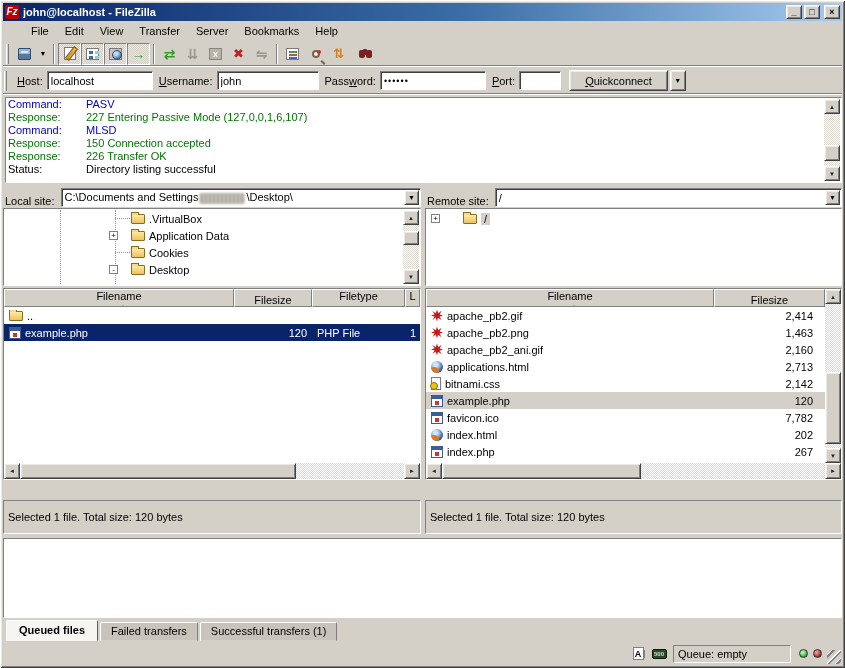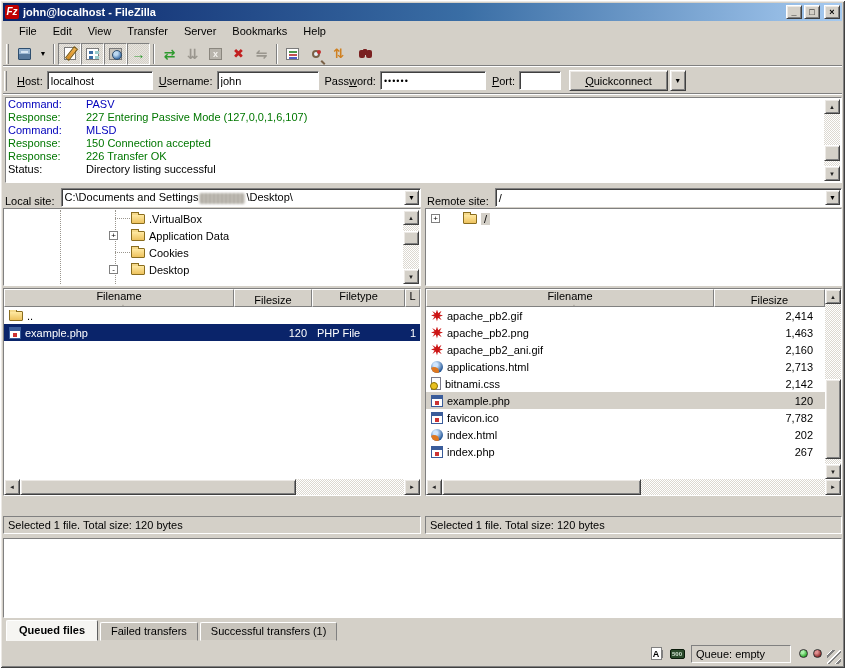--- a/index.html
+++ b/index.html
@@ -22,21 +22,21 @@
   .titlebar{height:18px;flex:0 0 18px;background:linear-gradient(90deg,#0a246a 0%,#3a6ea5 55%,#a6caf0 100%);
     display:flex;align-items:center;padding:0 2px;color:#fff;font-weight:bold;}
   .appicon{width:14px;height:14px;background:#bf0000;border-radius:2px;color:#fff;font-style:italic;font-weight:bold;
     font-size:10px;line-height:14px;text-align:center;margin-right:4px;flex:0 0 14px;}
   .title-text{flex:1;white-space:nowrap;overflow:hidden;}
   .winbtn{width:16px;height:14px;margin-left:2px;display:flex;align-items:center;justify-content:center;
     font-size:9px;font-weight:bold;color:#000;}
   .winbtn span{line-height:8px;}
 
   
-  .menubar{height:20px;flex:0 0 20px;display:flex;align-items:center;padding-left:8px;}
+  .menubar{height:20px;flex:0 0 20px;display:flex;align-items:center;padding-left:20px;}
   .menuitem{padding:2px 8px;}
 
   
   .toolbar{height:26px;flex:0 0 26px;display:flex;align-items:center;padding-left:2px;border-bottom:1px solid #fff;box-shadow:0 -1px 0 #808080 inset;}
   .gripper{width:3px;height:20px;border-left:1px solid #fff;border-right:1px solid #808080;margin:0 4px 0 1px;}
   .tbtn{width:23px;height:22px;display:flex;align-items:center;justify-content:center;position:relative;}
   .tbtn.narrow{width:14px;}
   .tbtn.pressed{border:1px solid;border-color:#808080 #fff #fff #808080;background-image:conic-gradient(#e8e5df 25%, #d4d0c8 0 50%, #e8e5df 0 75%, #d4d0c8 0);background-size:2px 2px;}
   .tsep{width:2px;height:20px;border-left:1px solid #808080;border-right:1px solid #fff;margin:0 3px;}
   .caret7{font-size:7px;line-height:7px;}
@@ -127,39 +127,39 @@
   
   .ic-splat{width:12px;height:12px;background:#cc1515;clip-path:polygon(50% 0,60% 32%,88% 10%,72% 42%,100% 50%,70% 60%,90% 90%,58% 68%,50% 100%,40% 66%,12% 88%,30% 58%,0 50%,30% 40%,10% 12%,40% 32%);}
   .ic-ff{width:12px;height:12px;border-radius:50%;background:radial-gradient(circle at 38% 32%,#cfe6ff 0 18%,#2a5c9a 70%);position:relative;overflow:hidden;}
   .ic-ff::after{content:"";position:absolute;left:-2px;bottom:-3px;width:10px;height:9px;border-radius:50%;background:#e07820;}
   .ic-doc{width:10px;height:13px;background:#fdfdfd;border:1px solid #7a7a8a;position:relative;}
   .ic-doc::after{content:"";position:absolute;left:-2px;bottom:-1px;width:6px;height:6px;border-radius:50%;background:#e8c020;border:1px solid #8a7200;}
   .ic-win{width:12px;height:12px;background:#fff;border:1px solid #3a5c9a;position:relative;}
   .ic-win::before{content:"";position:absolute;left:0;right:0;top:0;height:3px;background:#3a5c9a;}
   .ic-win::after{content:"";position:absolute;left:3px;top:5px;width:4px;height:4px;background:#cc3333;}
 
-  .statusrow{height:18px;flex:0 0 18px;margin-top:20px;display:flex;align-items:center;padding:0 4px;white-space:nowrap;overflow:hidden;}
+  .statusrow{height:18px;flex:0 0 18px;margin-top:20px;display:flex;align-items:center;padding:16px 4px;white-space:nowrap;overflow:hidden;}
 
   
   .queue{flex:0 0 80px;display:flex;flex-direction:column;margin-top:4px;}
   .qheader{height:19px;flex:0 0 19px;display:flex;background:#d4d0c8;}
   .qbody{flex:1;background:#fff;border:1px solid;border-color:#808080 #fff #fff #808080;}
 
   
   .tabbar{height:23px;flex:0 0 23px;display:flex;align-items:flex-end;padding-left:3px;}
   .tab{padding:2px 10px 3px;margin-right:2px;border:1px solid;border-color:#fff #808080 #d4d0c8 #fff;background:#c8c4bc;border-radius:2px 2px 0 0;}
   .tab.active{background:#f6f5f2;font-weight:bold;padding:3px 12px 4px;border-color:#fff #606060 #f6f5f2 #fff;}
 
   
   .bottombar{height:24px;flex:0 0 24px;display:flex;align-items:center;justify-content:flex-end;padding:2px 1px 1px;}
   .sb-ic{width:18px;height:16px;display:flex;align-items:center;justify-content:center;margin-right:3px;}
   .ic-ascii{width:11px;height:13px;background:#fff;border:1px solid #808080;font-size:9px;font-weight:bold;text-align:center;line-height:12px;color:#000;position:relative;}
   .ic-ascii::after{content:"";position:absolute;right:-2px;top:2px;width:2px;height:8px;background:#808080;}
   .ic-speed{min-width:15px;height:10px;background:#2a4a2a;border:1px solid #0a1a0a;border-radius:2px;color:#cfe0cf;font-size:6px;font-weight:bold;line-height:9px;text-align:center;padding:0 1px;}
-  .queuefield{width:100px;height:18px;display:flex;align-items:center;padding:0 4px;margin:0 8px 0 2px;background:#d4d0c8;border:1px solid;border-color:#808080 #fff #fff #808080;white-space:nowrap;overflow:hidden;}
+  .queuefield{width:118px;height:18px;display:flex;align-items:center;padding:0 4px;margin:0 8px 0 2px;background:#d4d0c8;border:1px solid;border-color:#808080 #fff #fff #808080;white-space:nowrap;overflow:hidden;}
   .led{width:9px;height:9px;border-radius:50%;margin-right:5px;border:1px solid #303030;}
   .led.green{background:radial-gradient(circle at 35% 30%,#a8f0a8 0 20%,#28a828 75%);}
   .led.red{background:radial-gradient(circle at 35% 30%,#e09090 0 20%,#8a2424 75%);}
   .grip{width:14px;height:14px;align-self:flex-end;background:repeating-linear-gradient(135deg,transparent 0 3px,#fff 3px 4px,#808080 4px 6px);}
 </style>
 </head>
 <body>
 
 <div class="window">
 

